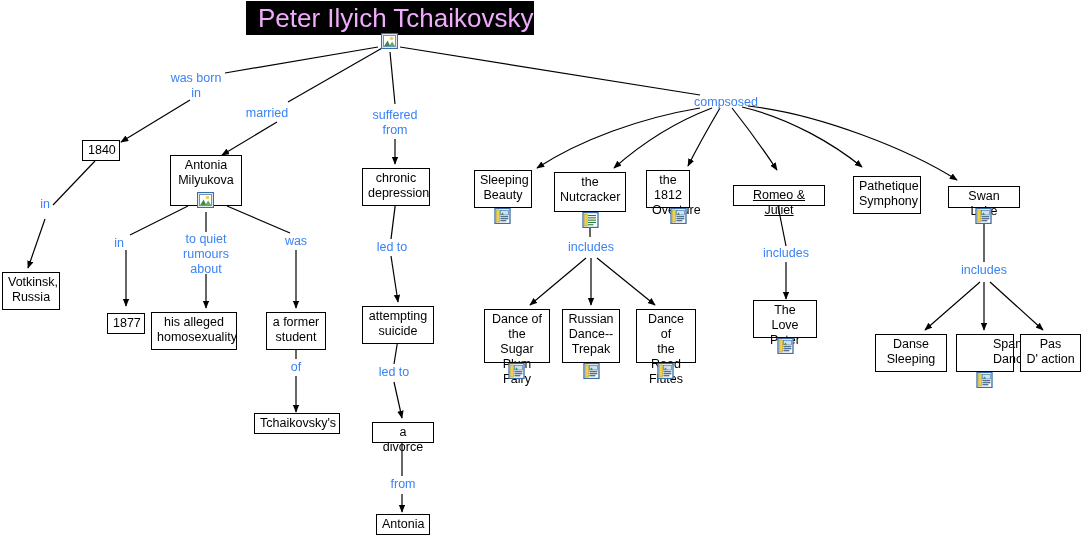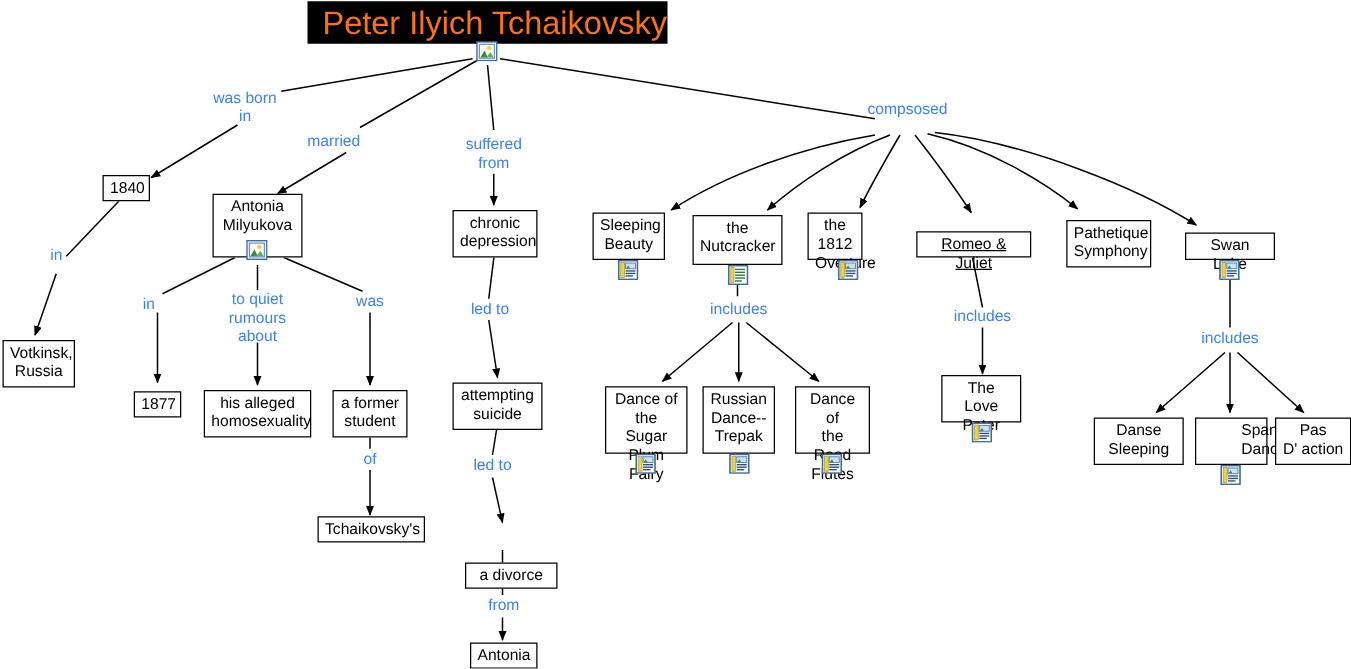--- a/index.html
+++ b/index.html
@@ -34,21 +34,21 @@
     line-height: 15px;
     text-align: center;
     padding: 2px 5px 2px 5px;
     white-space: pre-line;
     z-index: 3;
   }
   .title-node {
     position: absolute;
     box-sizing: border-box;
     background: #000000;
-    color: #f97316;
+    color: #f0abfc;
     border: none;
     font-size: 26px;
     line-height: 34px;
     text-align: center;
     white-space: nowrap;
     z-index: 3;
     padding: 0 12px;
   }
   .elabel {
     position: absolute;
@@ -159,35 +159,35 @@
       <rect x="0.5" y="0.5" width="16" height="15" fill="#ffffff" stroke="#3a6ea5" stroke-width="1.3"></rect>
       <rect x="2.5" y="2.5" width="12" height="11" fill="#ffffff" stroke="#6f93bd" stroke-width="1"></rect>
       <circle cx="10.5" cy="5.5" r="1.8" fill="#f0d050"></circle>
       <path d="M3.2 13 L6.6 7.4 L9.2 13 Z" fill="#3c8c3c"></path>
       <path d="M8.2 13 L11.2 8.6 L14 13 Z" fill="#63ad63"></path>
     </svg>
   </div>
 
   <div class="node" style="left:107px; top:313px; width:38px; height:21px;">1877</div>
 
-  <div class="node" style="left:163px; top:312px; width:86px; height:38px;">his alleged
+  <div class="node" style="left:151px; top:312px; width:86px; height:38px;">his alleged
 homosexuality</div>
 
   <div class="node" style="left:266px; top:312px; width:60px; height:38px;">a former
 student</div>
 
   <div class="node" style="left:254px; top:413px; width:86px; height:21px;">Tchaikovsky's</div>
 
   <div class="node" style="left:362px; top:306px; width:72px; height:38px;">attempting
 suicide</div>
 
   <div class="node" style="left:362px; top:168px; width:68px; height:38px;">chronic
 depression</div>
 
-  <div class="node" style="left:372px; top:422px; width:74px; height:21px;margin-top:28px;">a divorce</div>
+  <div class="node" style="left:372px; top:422px; width:62px; height:21px;">a divorce</div>
 
   <div class="node" style="left:376px; top:514px; width:54px; height:21px;">Antonia</div>
 
   <div class="node" style="left:474px; top:170px; width:58px; height:38px;">Sleeping
 Beauty</div>
   <div class="badge" style="left:494px; top:208px;">
     <svg width="17" height="16" viewBox="0 0 17 16" xmlns="http://www.w3.org/2000/svg">
       <rect x="1" y="0.5" width="15" height="15" fill="#ffffff" stroke="#3a6ea5" stroke-width="1.3"></rect>
       <rect x="2.6" y="2" width="3" height="12" fill="#f0d050" stroke="#b59a2c" stroke-width="0.6"></rect>
       <rect x="6.4" y="2.4" width="8" height="4.6" fill="#cfe0f0" stroke="#4a7ab0" stroke-width="0.7"></rect>
@@ -324,21 +324,21 @@
 D' action</div>
 
   <div class="elabel" style="left:155px; top:71px; width:82px;">was born
 in</div>
 
   <div class="elabel" style="left:236px; top:106px; width:62px;">married</div>
 
   <div class="elabel" style="left:364px; top:108px; width:62px;">suffered
 from</div>
 
-  <div class="elabel" style="left:688px; top:80px; width:76px;">compsosed</div>
+  <div class="elabel" style="left:688px; top:95px; width:76px;">compsosed</div>
 
   <div class="elabel" style="left:34px; top:197px; width:22px;">in</div>
 
   <div class="elabel" style="left:108px; top:236px; width:22px;">in</div>
 
   <div class="elabel" style="left:175px; top:232px; width:62px;">to quiet
 rumours
 about</div>
 
   <div class="elabel" style="left:280px; top:234px; width:32px;">was</div>

